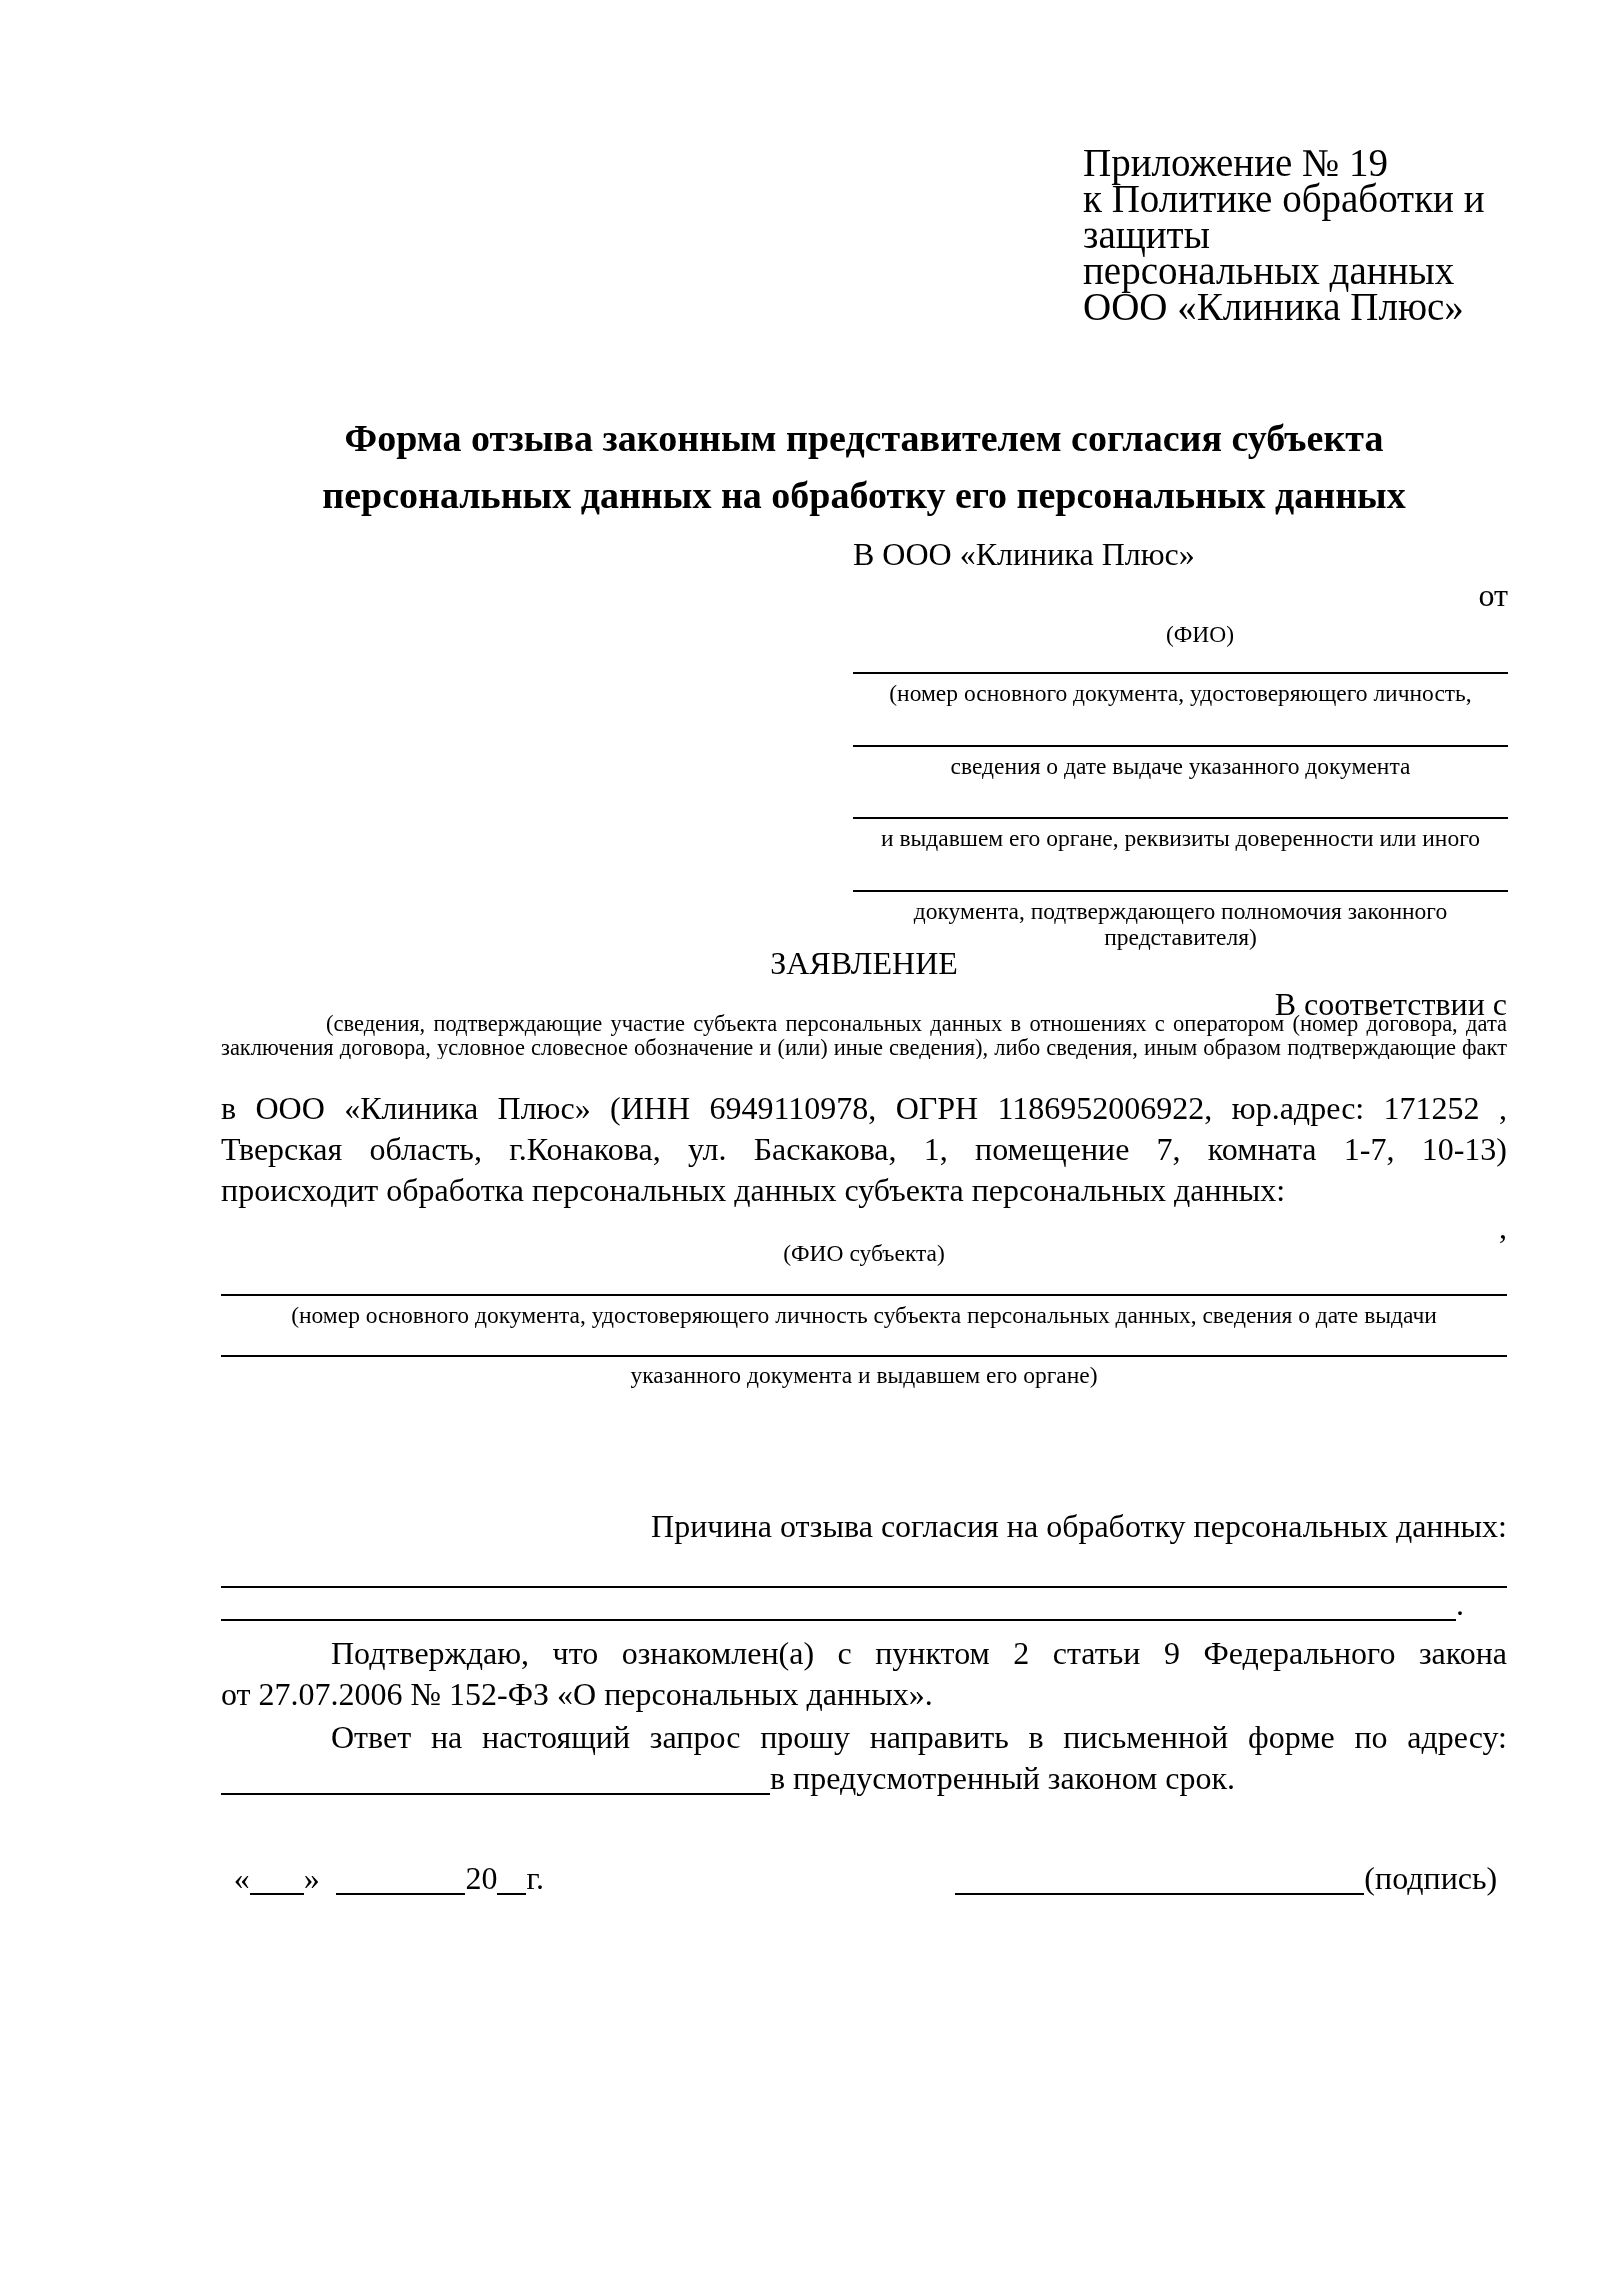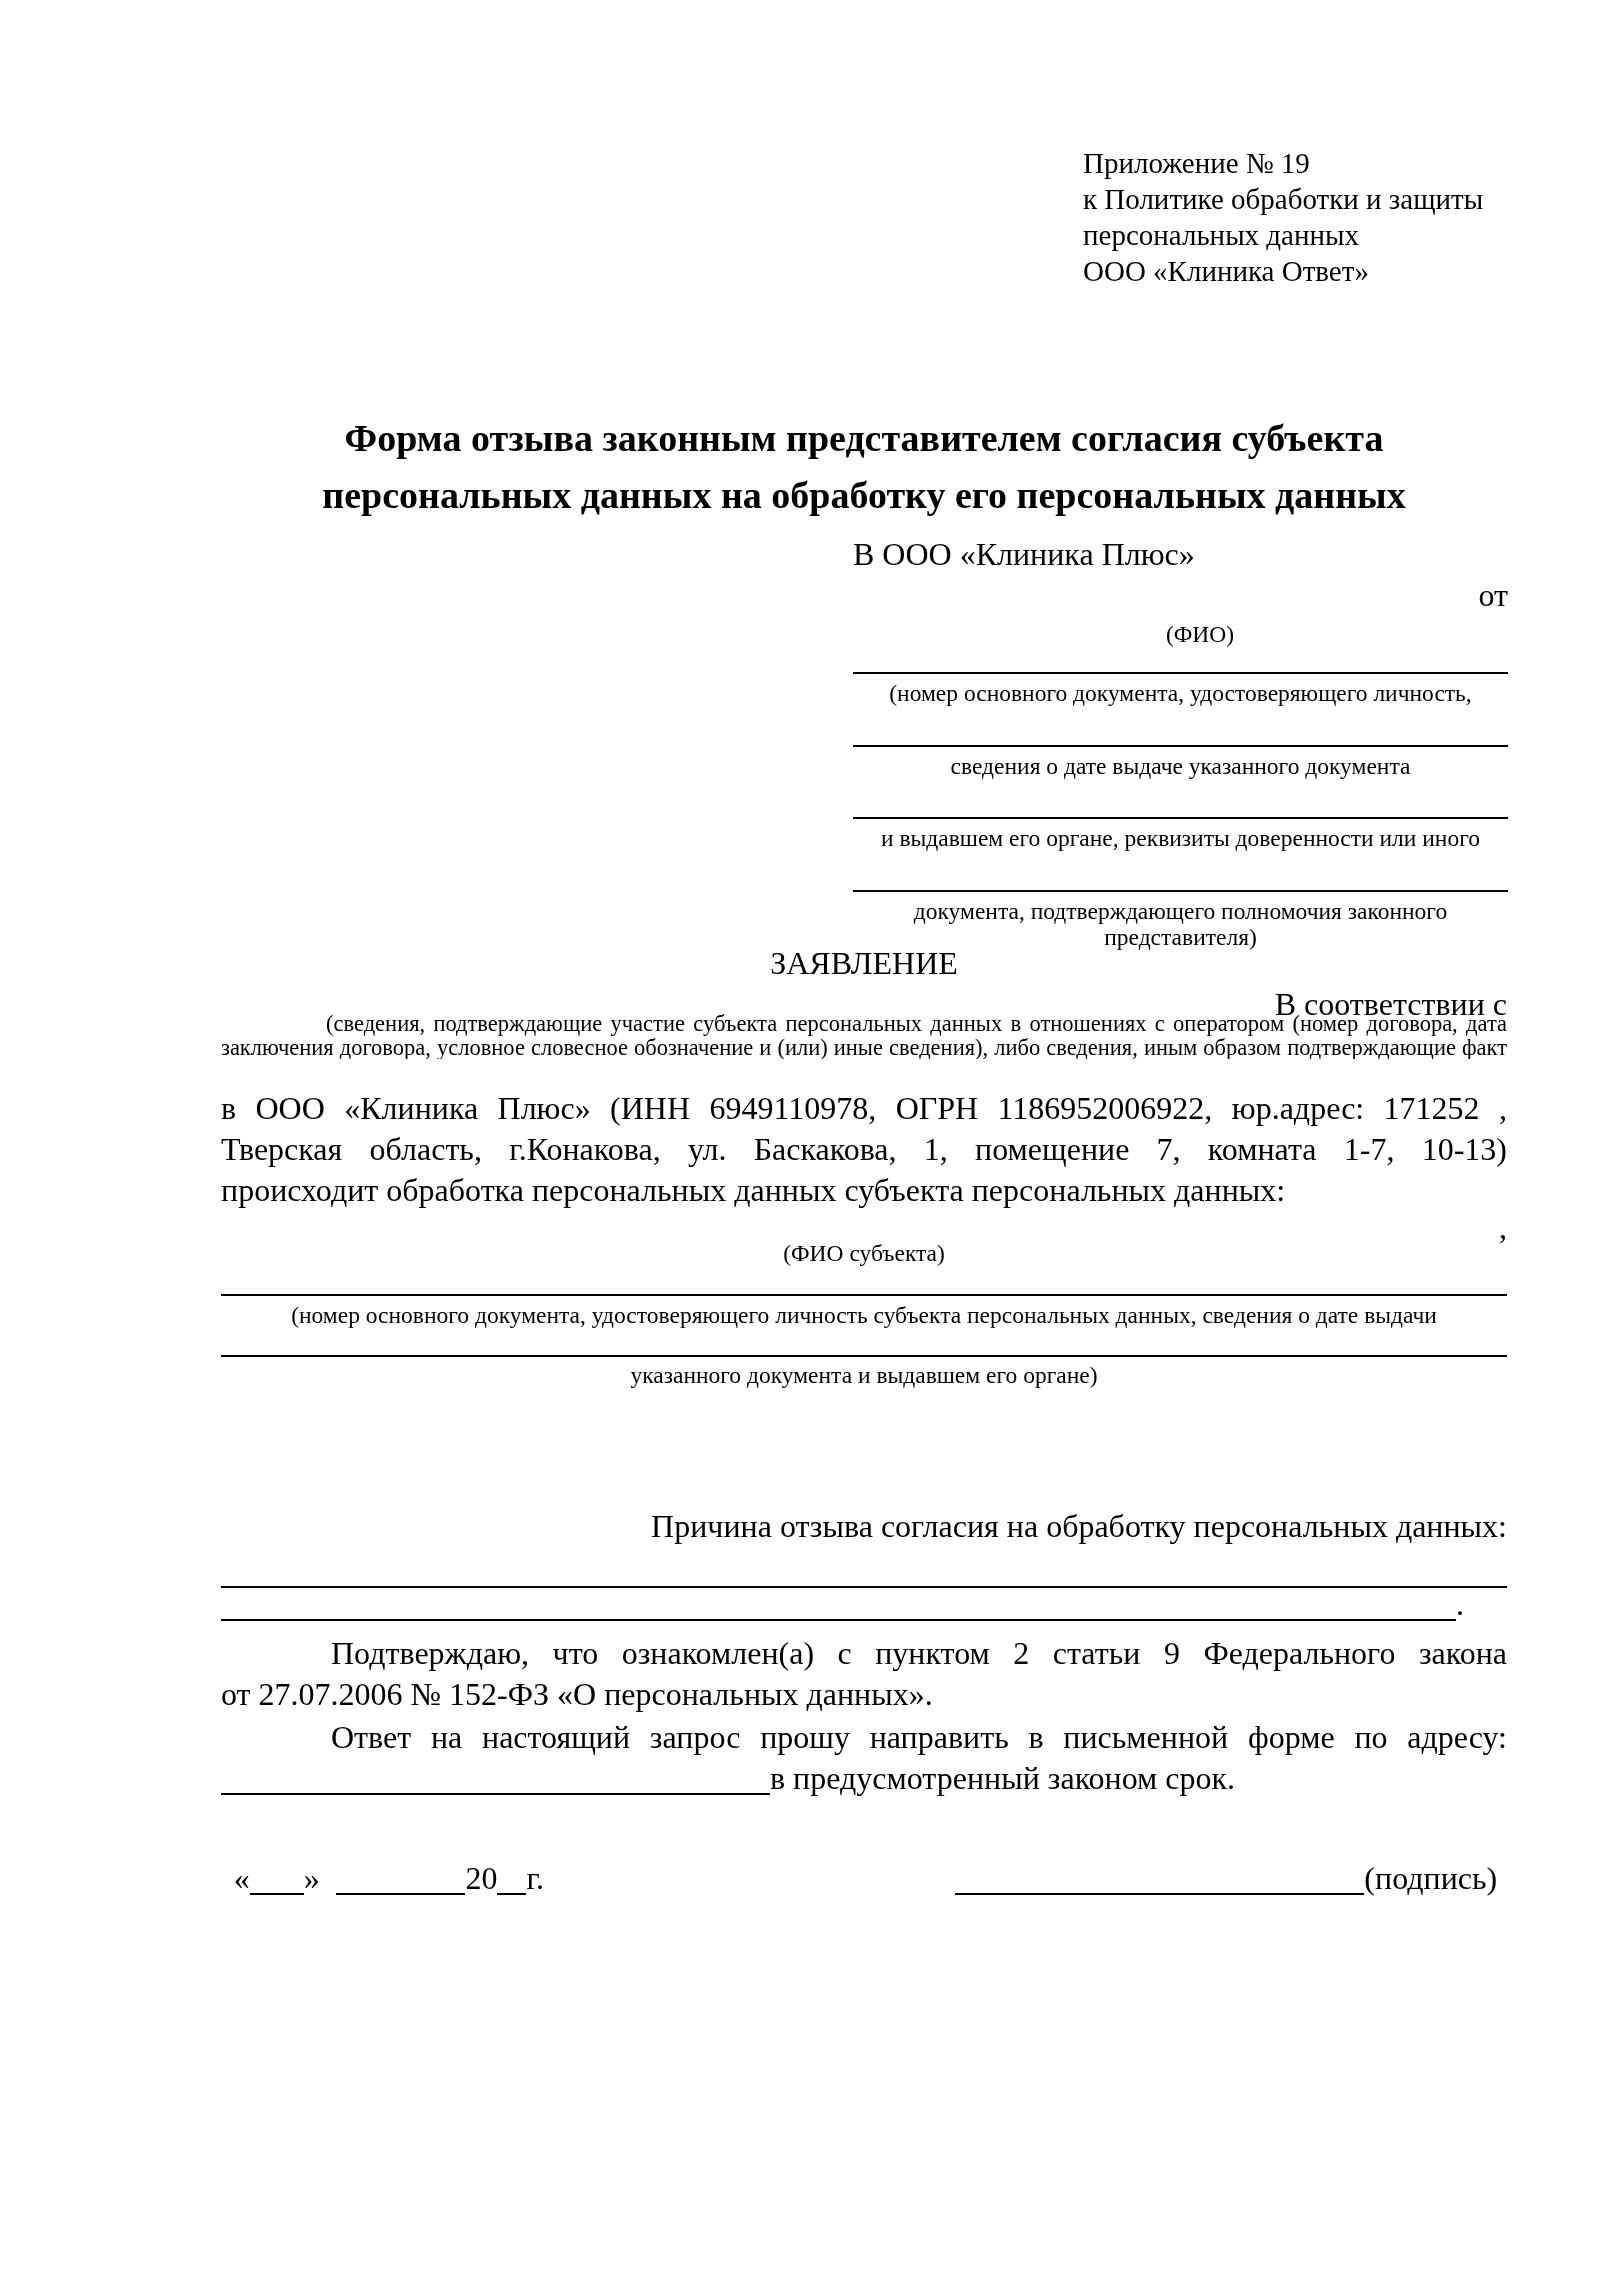--- a/index.html
+++ b/index.html
@@ -19,33 +19,33 @@
   .pline{height:41px;overflow:hidden;}
   .jnote{height:23.5px;overflow:hidden;text-align:justify;text-align-last:justify;}
   .pnote{height:23.5px;overflow:hidden;}
   .indent{padding-left:110px;text-align:right;}
   .noteindent{padding-left:105px;}
   .hr{border-bottom:2.9px solid #000;height:0;}
   .flexrow{display:flex;align-items:flex-end;height:41px;flex-direction:column;}
   .fill{flex:1 1 auto;border-bottom:2.9px solid #000;margin-bottom:6.9px;}
   .useg{display:inline-block;height:0;border-bottom:2.9px solid #000;vertical-align:-5.9px;}
   .nowrap{white-space:nowrap;}
-  .annex{font-size:29px;line-height:36px;}
+  .annex{font-size:39px;line-height:36px;}
   .doc-title{font-size:38px;font-weight:bold;line-height:57px;text-align:center;}
 </style>
 </head>
 <body>
 
 <div class="page">
 
   <div class="b annex" style="left:1083px;top:145px;width:461px;">
     <div>Приложение № 19</div>
     <div>к Политике обработки и защиты</div>
     <div>персональных данных</div>
-    <div>ООО «Клиника Ответ»</div>
+    <div>ООО «Клиника Плюс»</div>
   </div>
 
   <div class="b doc-title" style="left:221px;top:410px;width:1286px;">
     <div>Форма отзыва законным представителем согласия субъекта</div>
     <div>персональных данных на обработку его персональных данных</div>
   </div>
 
   <div class="b body-text" style="left:853px;top:534px;width:655px;">
     <div class="b" style="left:0;top:0;width:655px;">В ООО «Клиника Плюс»</div>
     <div class="b flexrow" style="left:0;top:41px;width:655px;">

